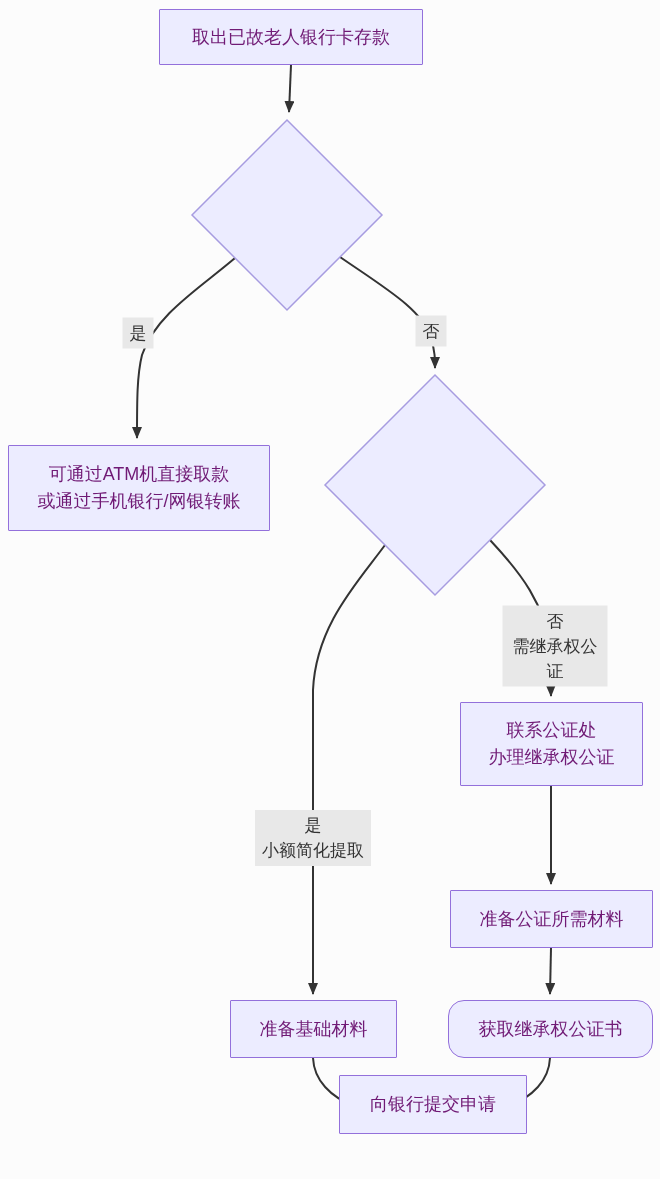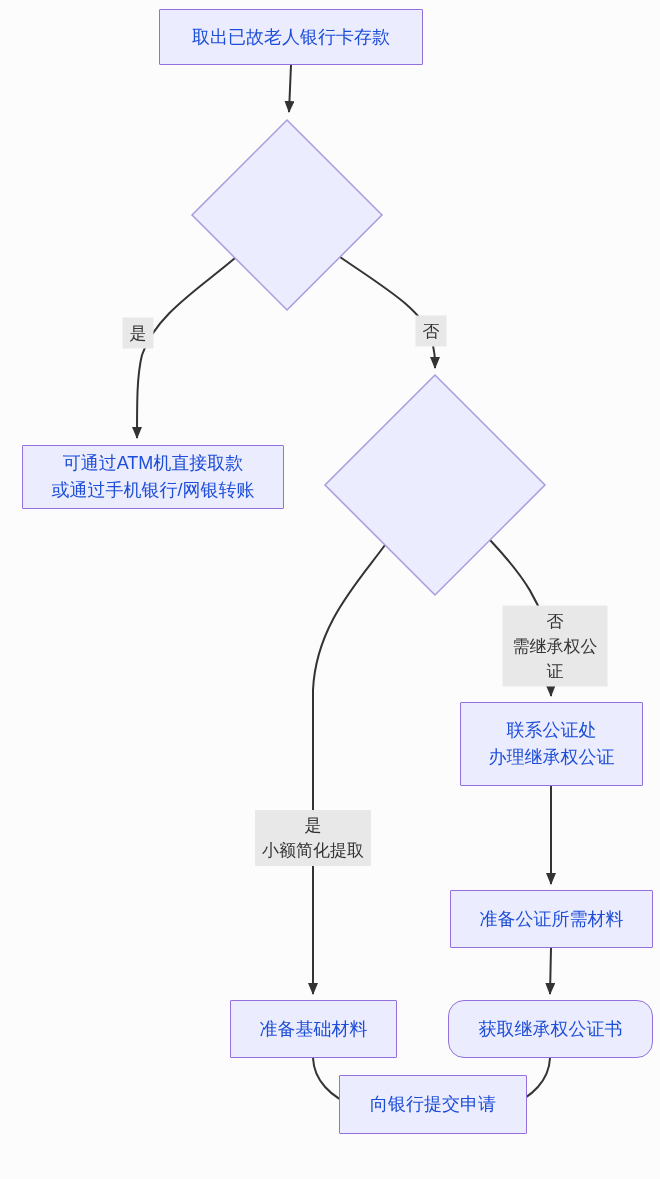--- a/index.html
+++ b/index.html
@@ -2,21 +2,21 @@
 <html><head>
 <meta charset="utf-8">
 <style>
   html,body{margin:0;padding:0;background:#f6f6f6;font-family:"Liberation Sans","DejaVu Sans",sans-serif;}
   .canvas{position:relative;width:660px;height:1179px;background:#fcfcfc;overflow:hidden;color:#333;}
   .edges{position:absolute;left:0;top:0;width:660px;height:1179px;}
   .edge{fill:none;stroke:#333333;stroke-width:2px;}
   .diamond{fill:#ECECFF;stroke:#a79ce0;stroke-width:1.5px;}
   .node{position:absolute;box-sizing:border-box;background:#ECECFF;border:1.5px solid #9370DB;
         display:flex;align-items:center;justify-content:center;text-align:center;
-        font-size:18px;line-height:27px;white-space:pre-line;color:#1d4ed8;border-radius:1px;}
+        font-size:18px;line-height:27px;white-space:pre-line;color:#701a75;border-radius:1px;}
   .diamond-text{position:absolute;display:flex;align-items:center;justify-content:center;
         text-align:center;font-size:18px;line-height:29px;white-space:pre-line;color:#333;}
   .edge-label{position:absolute;transform:translate(-50%,-50%);background:#e8e8e8;
         padding:3px 7px;font-size:17px;line-height:25px;text-align:center;white-space:pre-line;color:#333;}
 </style>
 </head>
 <body>
 
 <div class="canvas">
 
@@ -37,21 +37,21 @@
     <path class="edge" d="M313,1058 C314,1080 330,1097 356,1107" marker-end="url(#arrow)"></path>
     <path class="edge" d="M550,1058 C549,1080 533,1097 507,1107" marker-end="url(#arrow)"></path>
 
     <polygon class="diamond" points="287,120 382,215 287,310 192,215"></polygon>
     <polygon class="diamond" points="435,375 545,485 435,595 325,485"></polygon>
   </svg>
 
   <div class="node" style="left:159px;top:9px;width:264px;height:56px;">取出已故老人银行卡存款</div>
 
 
-  <div class="node" style="left:8px;top:445px;width:262px;height:64px;margin-left:14px;">可通过ATM机直接取款
+  <div class="node" style="left:8px;top:445px;width:262px;height:86px;">可通过ATM机直接取款
 或通过手机银行/网银转账</div>
 
 
   <div class="node" style="left:460px;top:702px;width:183px;height:84px;">联系公证处
 办理继承权公证</div>
 
   <div class="node" style="left:450px;top:890px;width:203px;height:58px;">准备公证所需材料</div>
 
   <div class="node" style="left:230px;top:1000px;width:167px;height:58px;">准备基础材料</div>
 

